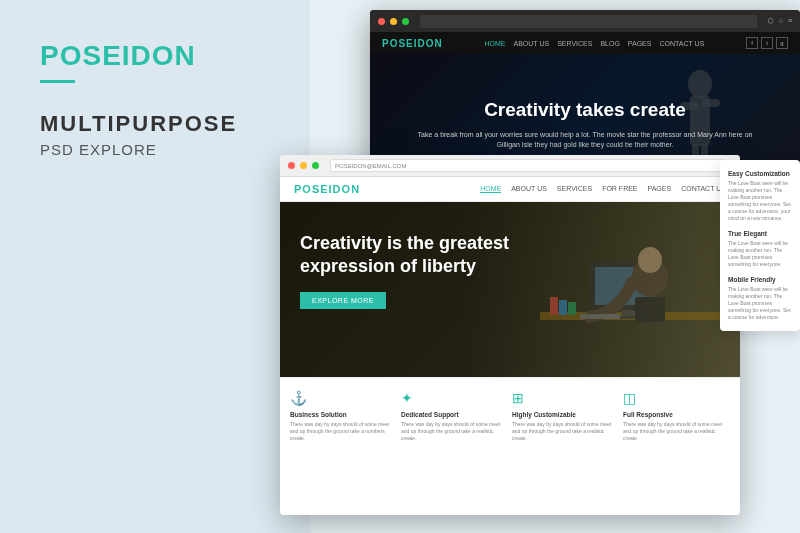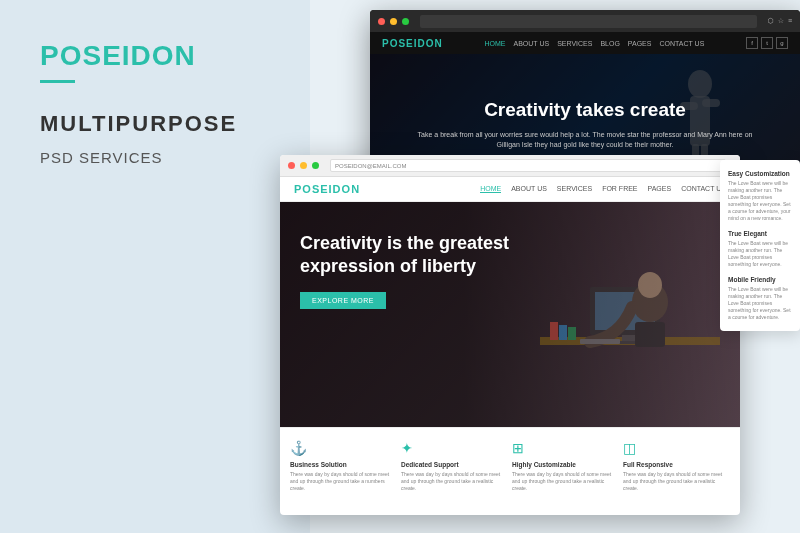--- a/index.html
+++ b/index.html
@@ -39,21 +39,21 @@
       height: 3px;
       background: #2bbfaa;
       margin-bottom: 28px;
     }
     .tagline-main {
       font-size: 22px;
       font-weight: 700;
       color: #333;
       letter-spacing: 2px;
       line-height: 1.2;
-      margin-bottom: 12px;
+      margin-bottom: 4px;
     }
     .tagline-sub {
       font-size: 15px;
       color: #555;
       letter-spacing: 1px;
     }
 
     
     .person-image {
       position: absolute;
@@ -286,22 +286,22 @@
     }
     .bottom-site-menu a {
       font-size: 7px;
       color: #555;
       text-decoration: none;
     }
     .bottom-site-menu a.active { color: #2bbfaa; border-bottom: 1px solid #2bbfaa; }
 
     .hero-light {
       position: relative;
-      height: 225px;
-      background: #4c1d95;
+      height: 175px;
+      background: #4d7c0f;
       overflow: hidden;
     }
     .hero-light-bg {
       position: absolute;
       inset: 0;
       background: linear-gradient(to right, rgba(0,0,0,0.6) 40%, rgba(0,0,0,0.2) 100%);
     }
     .office-bg {
       position: absolute;
       inset: 0;
@@ -392,21 +392,21 @@
   </style>
 </head>
 <body>
 
 <div class="left-panel">
   <div class="logo-text">
     <span>POSEID</span><span style="color:#2bbfaa">ON</span>
   </div>
   <div class="logo-underline"></div>
   <div class="tagline-main">MULTIPURPOSE</div>
-  <div class="tagline-sub">PSD SERVICES</div>
+  <div class="tagline-sub">PSD EXPLORE</div>
 </div>
 
 <div class="person-image">
   <svg class="person-svg" viewBox="0 0 310 360" xmlns="http://www.w3.org/2000/svg">
 
     <rect width="310" height="360" fill="#c5dce8"></rect>
 
     <rect y="260" width="310" height="100" fill="#a8c5d4"></rect>
 
     <ellipse cx="155" cy="200" rx="65" ry="80" fill="#4a3a2a"></ellipse>

